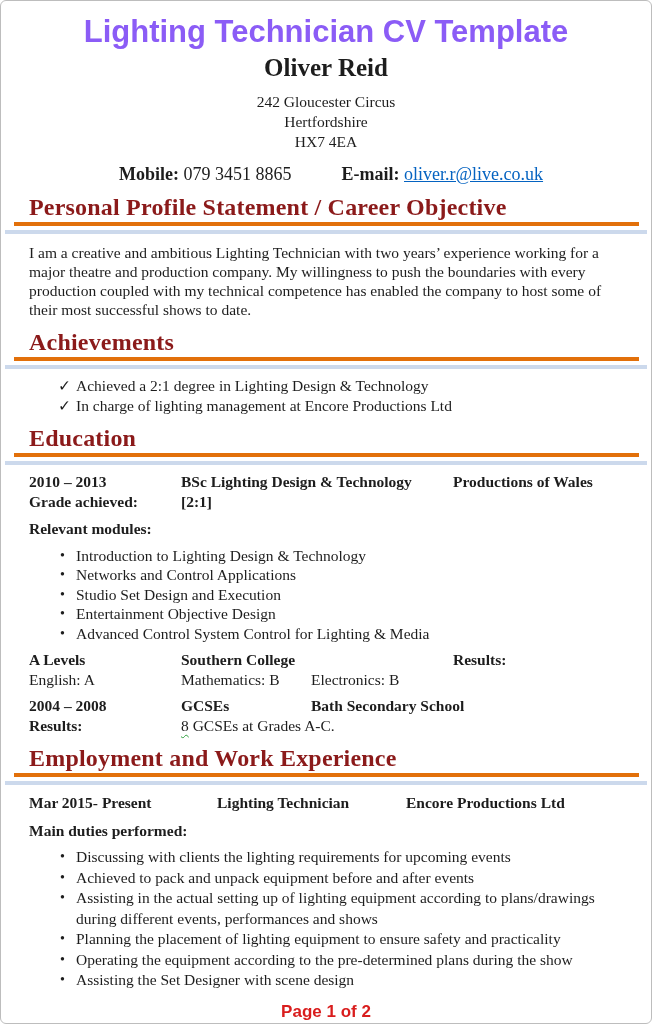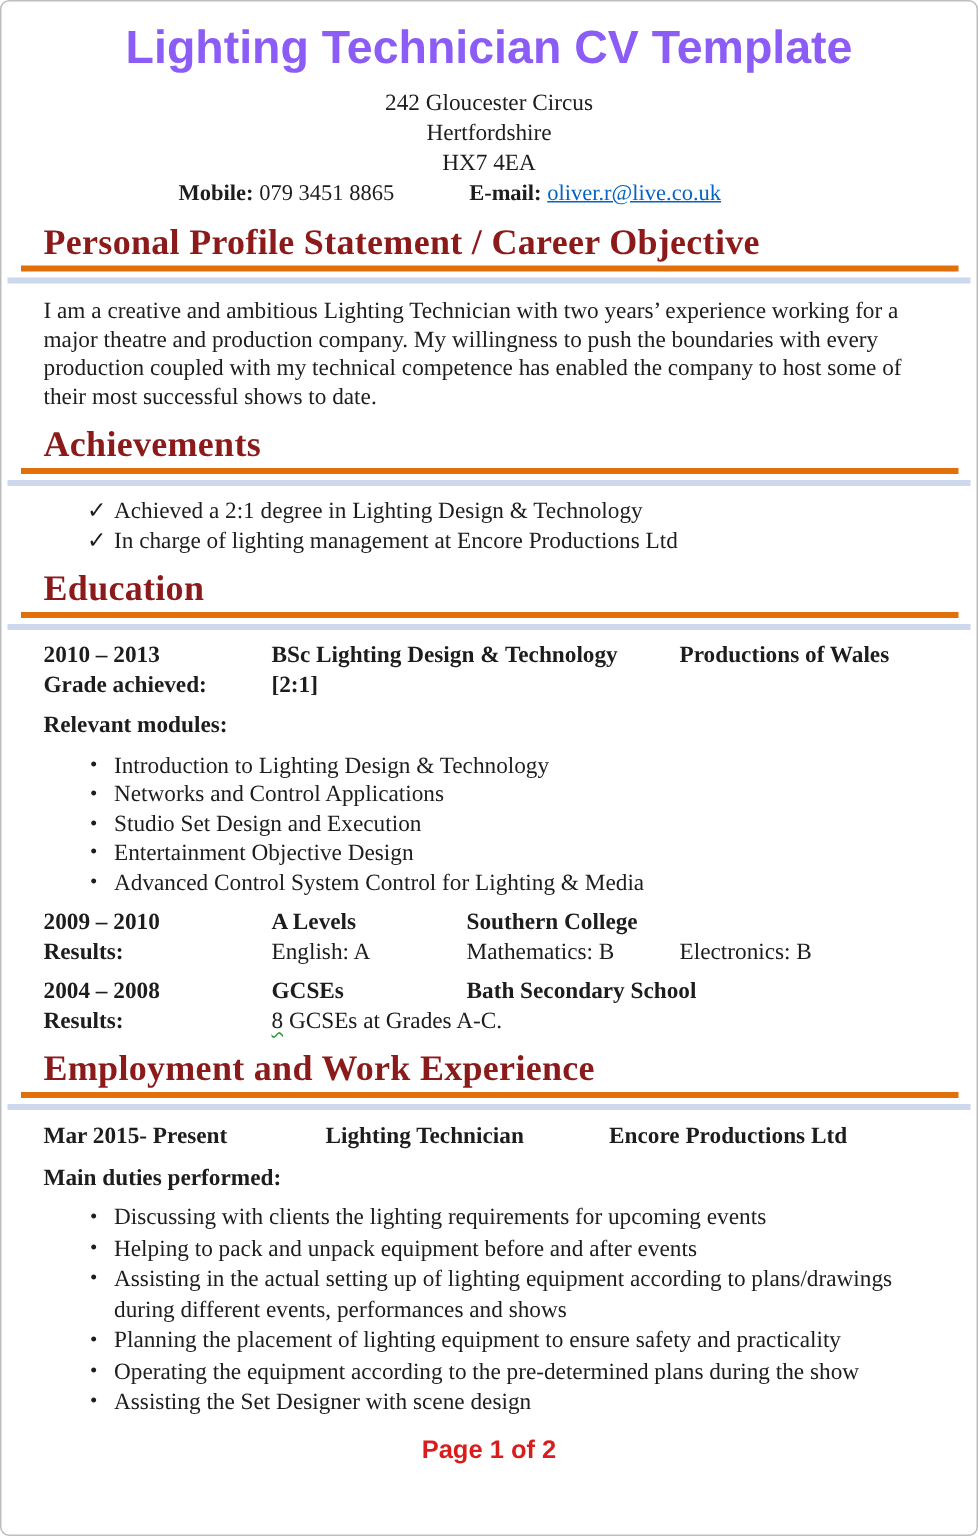--- a/index.html
+++ b/index.html
@@ -11,21 +11,21 @@
     background:#ffffff; color:#1d1d1d;
   }
   .doc-title {
     margin-top:13px; text-align:center;
     font-family:"Liberation Sans", sans-serif; font-weight:bold;
     font-size:31px; line-height:36px; color:#8b5cf6;
   }
   .name { text-align:center; font-size:25px; line-height:30px; font-weight:bold; margin-top:3px; }
   .addr-block { margin-top:9px; }
   .addr { text-align:center; font-size:15.5px; line-height:20px; }
-  .contact { margin-left:118px; font-size:15px; line-height:20px; }
+  .contact { margin-top:12px; margin-left:118px; font-size:18px; line-height:20px; }
   .contact .label { font-weight:bold; }
   .email-wrap { margin-left:50px; }
   a.email { color:#0563c1; text-decoration:underline; }
 
   h3.sec {
     margin:10px 24px 0 28px; font-size:24px; line-height:26px;
     color:#8b1a1a; font-weight:bold; letter-spacing:0.2px;
   }
   .rule-o { height:4px; background:#e2700a; margin:2px 12px 0 13px; }
   .rule-b { height:4px; background:#ccd9ec; margin:4px 4px 0 4px; }
@@ -61,20 +61,21 @@
     font-family:"Liberation Sans", sans-serif; font-weight:bold;
     font-size:17px; line-height:21px; color:#d91d1d;
   }
 </style>
 </head>
 <body>
 
 <div class="page">
 
   <div class="doc-title">Lighting Technician CV Template</div>
+  <div class="name">Oliver Reid</div>
 
   <div class="addr-block">
     <div class="addr">242 Gloucester Circus</div>
     <div class="addr">Hertfordshire</div>
     <div class="addr">HX7 4EA</div>
   </div>
 
   <div class="contact">
     <span><span class="label">Mobile:</span> <span>079 3451 8865</span></span><span class="email-wrap"><span class="label">E-mail:</span> <a class="email" href="#">oliver.r@live.co.uk</a></span>
   </div>
@@ -107,21 +108,20 @@
   <div class="lbl">Relevant modules:</div>
   <ul class="blist">
     <li><span class="mark dot">•</span><span>Introduction to Lighting Design &amp; Technology</span></li>
     <li><span class="mark dot">•</span><span>Networks and Control Applications</span></li>
     <li><span class="mark dot">•</span><span>Studio Set Design and Execution</span></li>
     <li><span class="mark dot">•</span><span>Entertainment Objective Design</span></li>
     <li><span class="mark dot">•</span><span>Advanced Control System Control for Lighting &amp; Media</span></li>
   </ul>
 
   <div class="edu">
-    <span class="bold">2009 – 2010</span>
     <span class="bold">A Levels</span>
     <span class="bold span2">Southern College</span>
     <span class="bold">Results:</span>
     <span>English: A</span>
     <span>Mathematics: B</span>
     <span>Electronics: B</span>
   </div>
 
   <div class="edu">
     <span class="bold">2004 – 2008</span>
@@ -137,21 +137,21 @@
 
   <div class="job">
     <span class="bold">Mar 2015- Present</span>
     <span class="bold">Lighting Technician</span>
     <span class="bold">Encore Productions Ltd</span>
   </div>
 
   <div class="lbl">Main duties performed:</div>
   <ul class="blist duties">
     <li><span class="mark dot">•</span><span>Discussing with clients the lighting requirements for upcoming events</span></li>
-    <li><span class="mark dot">•</span><span>Helping to pack and unpack equipment before and after events</span></li>
+    <li><span class="mark dot">•</span><span>Achieved to pack and unpack equipment before and after events</span></li>
     <li><span class="mark dot">•</span><span>Assisting in the actual setting up of lighting equipment according to plans/drawings during different events, performances and shows</span></li>
     <li><span class="mark dot">•</span><span>Planning the placement of lighting equipment to ensure safety and practicality</span></li>
     <li><span class="mark dot">•</span><span>Operating the equipment according to the pre-determined plans during the show</span></li>
     <li><span class="mark dot">•</span><span>Assisting the Set Designer with scene design</span></li>
   </ul>
 
   <div class="footer">Page 1 of 2</div>
 
 </div>
 

